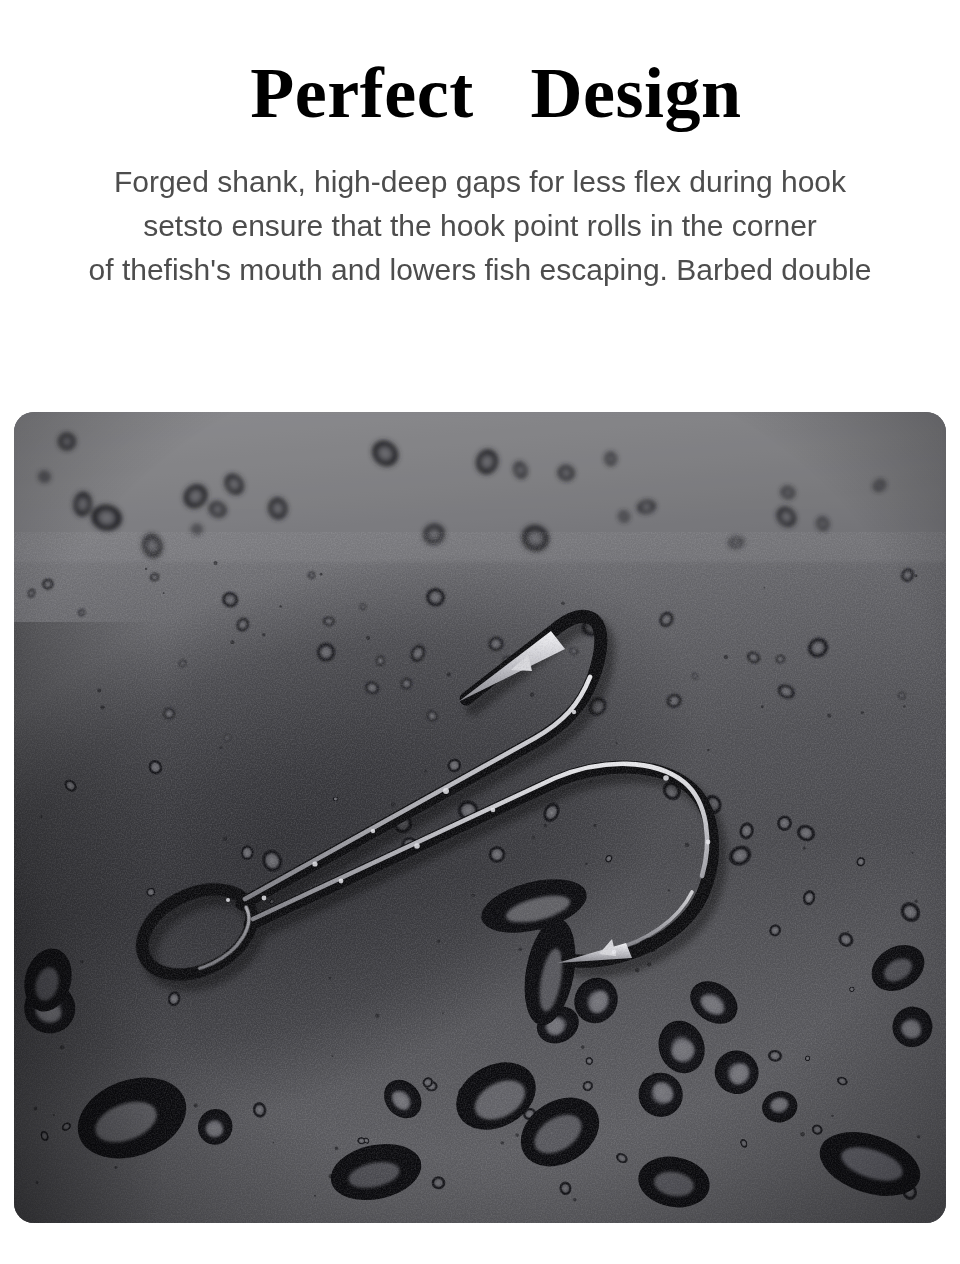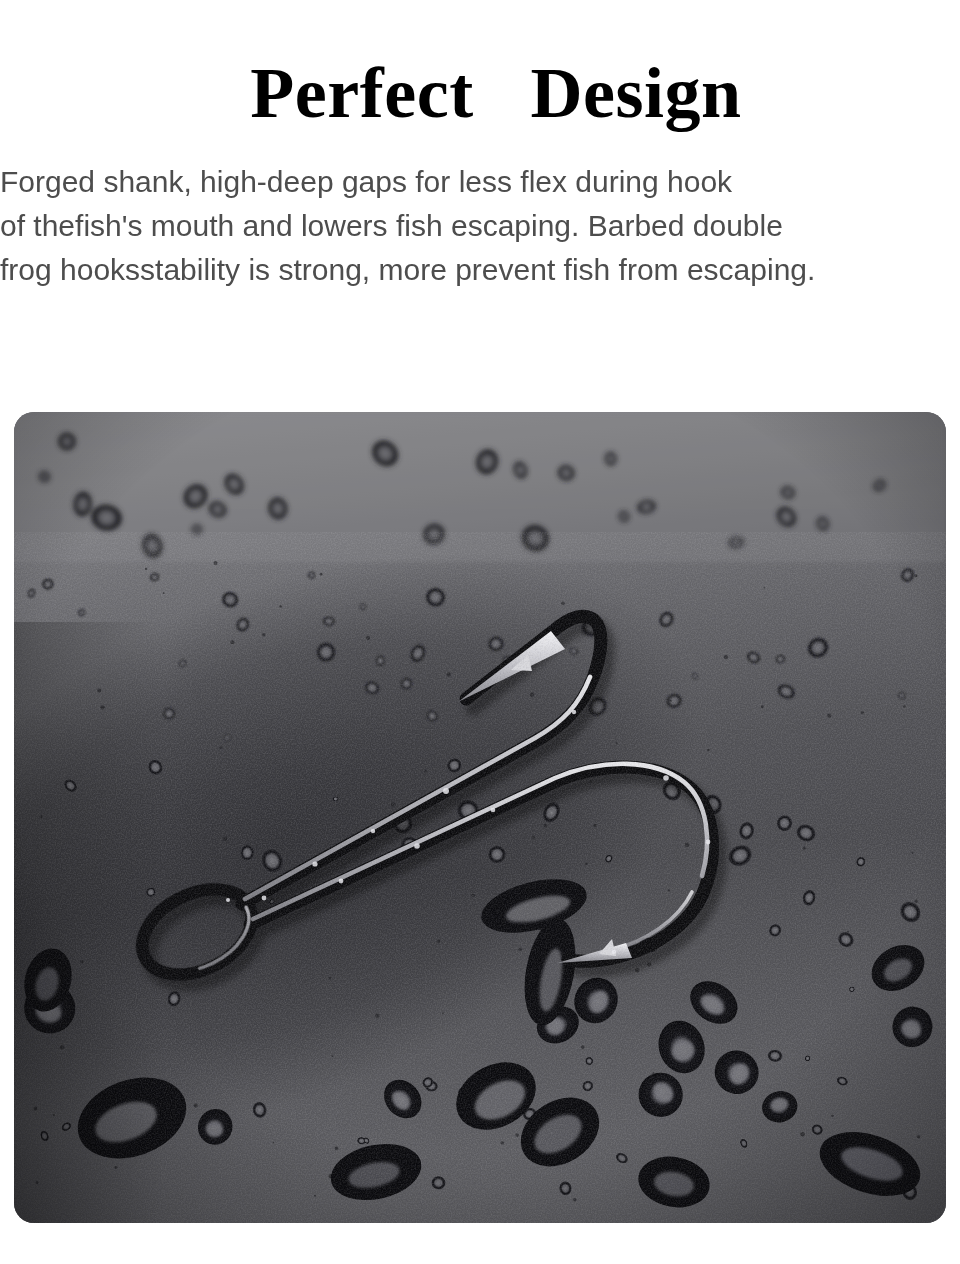--- a/index.html
+++ b/index.html
@@ -8,40 +8,40 @@
     background:#ffffff;font-family:"Liberation Sans",sans-serif;
   }
   .title{
     position:absolute;top:36px;left:0;width:960px;margin:16px;
     text-align:center;font-family:"Liberation Serif","DejaVu Serif",serif;
     font-weight:700;font-size:72px;line-height:1.15;color:#000;
     white-space:pre;letter-spacing:.5px;word-spacing:10px;
   }
   .intro{
     position:absolute;top:160px;left:0;width:960px;
-    text-align:left;color:#4d4d4d;font-size:30px;line-height:44px;
+    text-align:center;color:#4d4d4d;font-size:30px;line-height:44px;
   }
   .intro .line{white-space:pre;}
   .photo{
     position:absolute;top:412px;left:14px;width:932px;height:811px;
     margin:0;border-radius:20px;overflow:hidden;background:#5a5a5e;
   }
   .photo svg{display:block;width:932px;height:811px;}
 </style>
 </head>
 <body>
 
 <div class="page">
 
   <h1 class="title">Perfect  Design</h1>
 
   <div class="intro">
     <div class="line">Forged shank, high-deep gaps for less flex during hook</div>
+    <div class="line">setsto ensure that the hook point rolls in the corner</div>
     <div class="line">of thefish's mouth and lowers fish escaping. Barbed double</div>
-    <div class="line">frog hooksstability is strong, more prevent fish from escaping.</div>
   </div>
 
   <figure class="photo">
     <svg viewBox="0 0 932 811" xmlns="http://www.w3.org/2000/svg">
       <defs>
         <linearGradient id="bgGrad" x1="0" y1="0" x2="0.12" y2="1">
           <stop offset="0" stop-color="#8a8a8e"></stop>
           <stop offset="0.15" stop-color="#7a7a7e"></stop>
           <stop offset="0.32" stop-color="#646468"></stop>
           <stop offset="0.48" stop-color="#525256"></stop>

